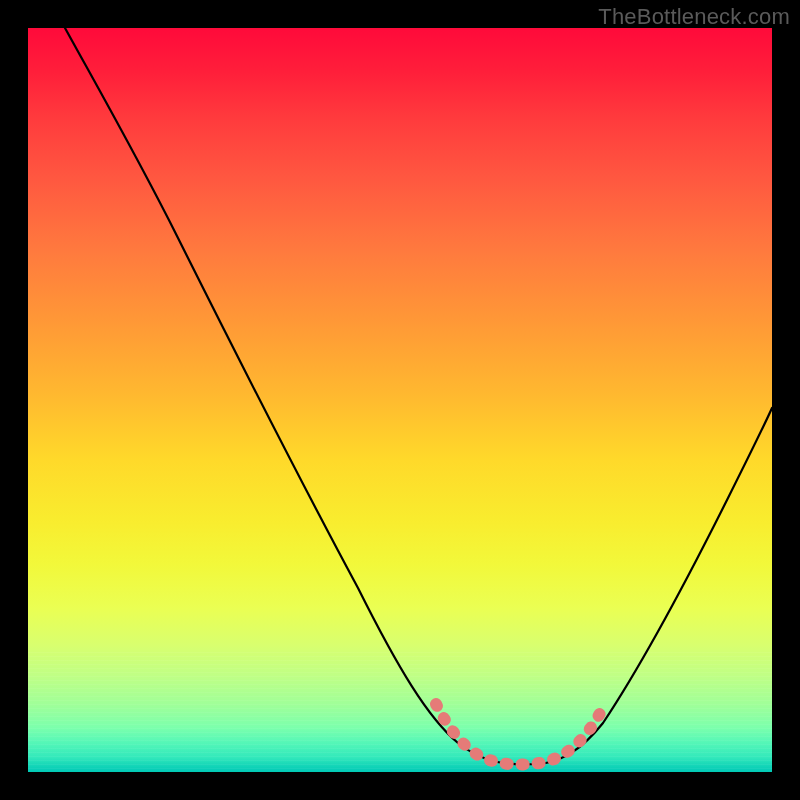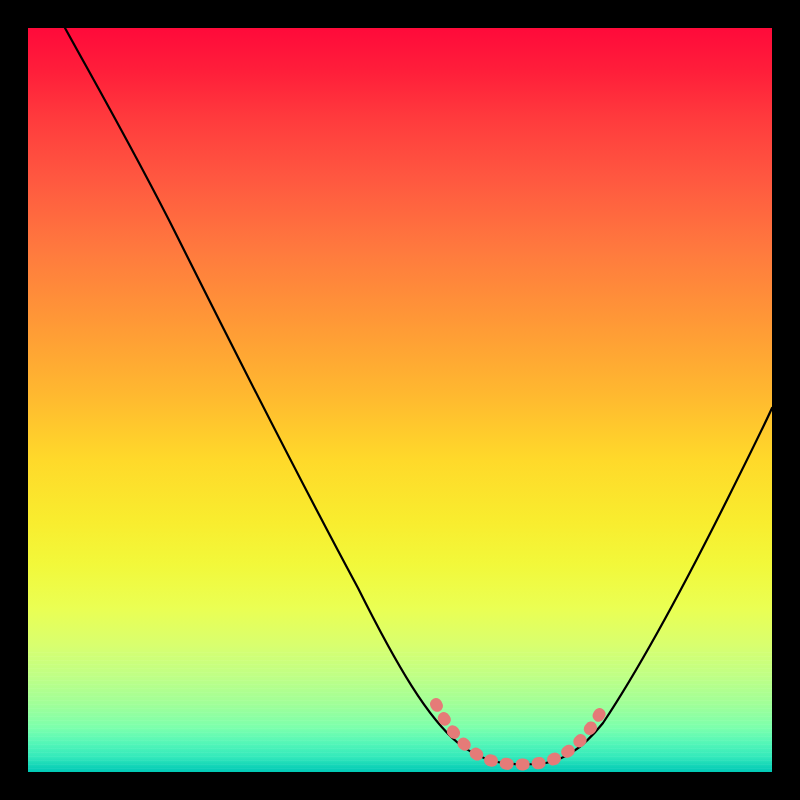--- a/index.html
+++ b/index.html
@@ -84,20 +84,21 @@
     inset: 0;
     width: 100%;
     height: 100%;
   }
 </style>
 </head>
 <body>
 
 <div class="outer">
 
+  <div class="watermark">TheBottleneck.com</div>
 
   <div class="plot-area">
     <div class="gradient-bg"></div>
     <div class="stripes"></div>
 
     <svg class="curve-layer" viewBox="0 0 744 744" preserveAspectRatio="none">
 
       <path fill="none" stroke="#000" stroke-width="2.2" stroke-linecap="round" d="M 37 0
                C 70 60, 110 130, 150 210
                C 200 310, 260 430, 330 560

